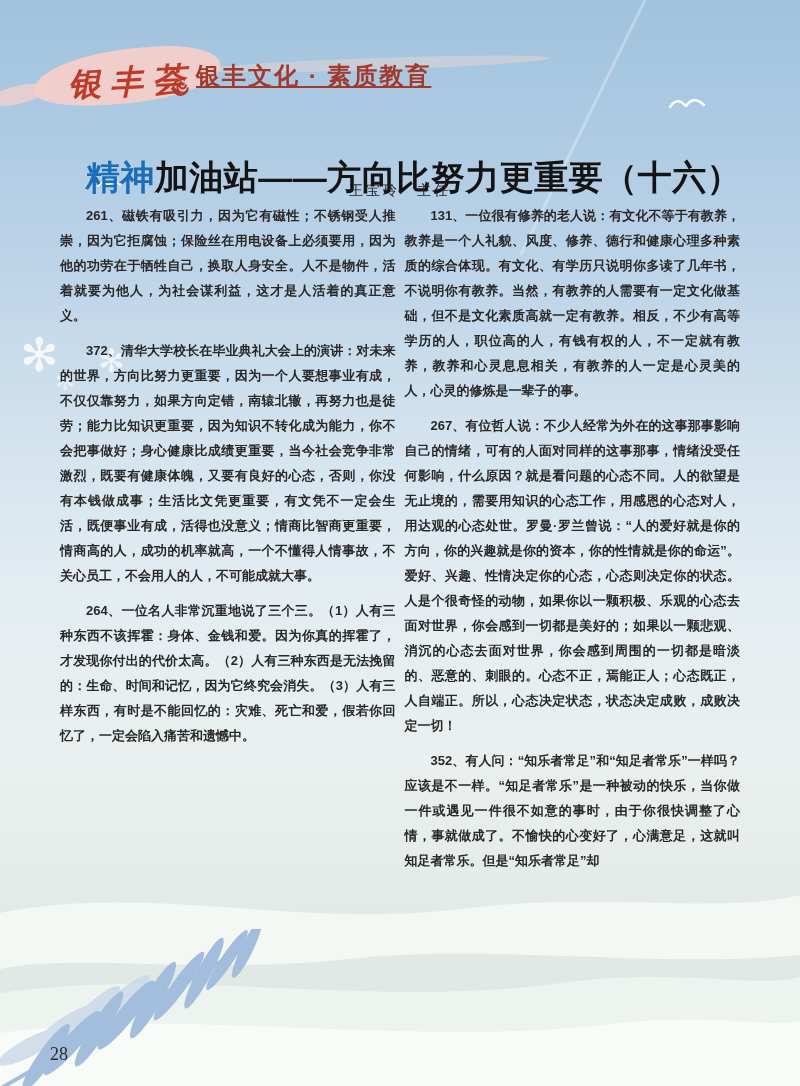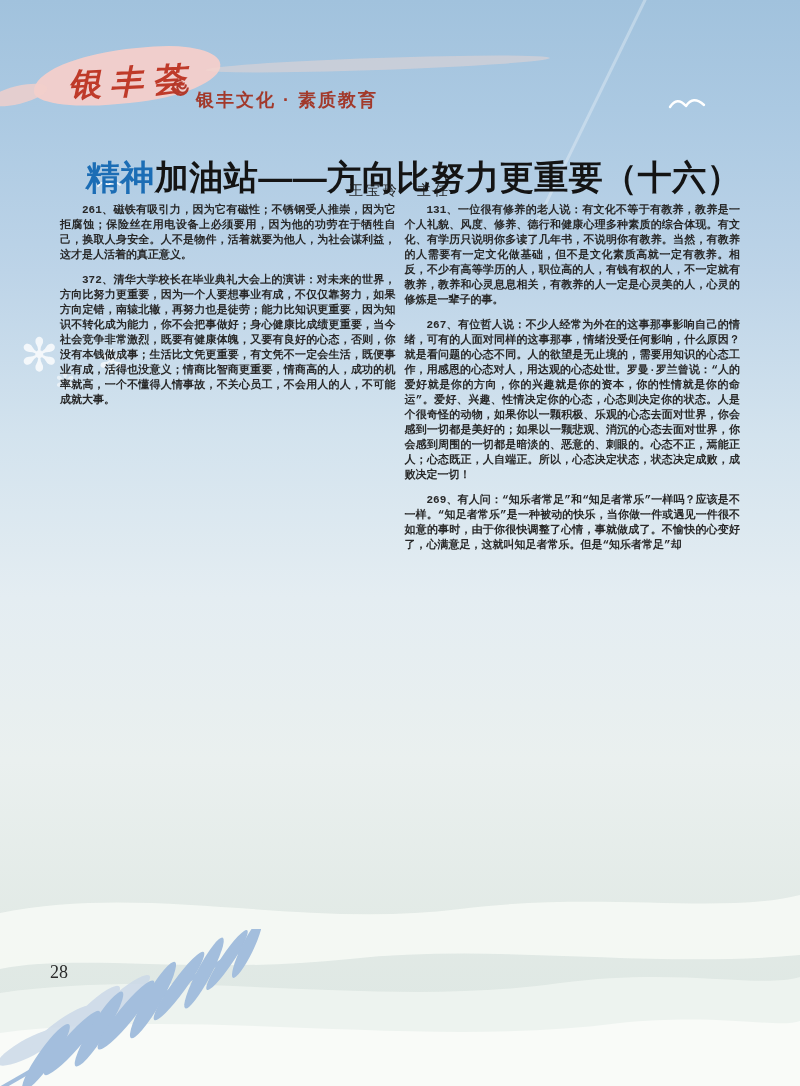--- a/index.html
+++ b/index.html
@@ -29,37 +29,37 @@
   .bird{position:absolute;z-index:1;}
   .bird.b1{left:668px;top:94px;}
   .bird.b2{left:90px;top:175px;opacity:.85;transform:scale(.65);}
   .palm{position:absolute;left:-12px;bottom:-8px;z-index:2;}
   .waves{position:absolute;left:0;bottom:0;z-index:1;}
   
   .logo-cal{position:absolute;left:68px;top:60px;z-index:3;
     font-family:"DejaVu Serif",serif;font-style:italic;font-weight:bold;
     font-size:33px;color:#bf3a29;letter-spacing:9px;transform:rotate(-3deg);}
   .swirl{position:absolute;left:170px;top:77px;z-index:3;}
-  .tagline{position:absolute;left:196px;top:88px;z-index:3;
-    font-size:18px;font-weight:bold;color:#a2392b;letter-spacing:2px;}
+  .tagline{position:absolute;left:196px;top:60px;z-index:3;
+    font-size:24px;font-weight:bold;color:#a2392b;letter-spacing:2px;text-decoration:underline;}
   
   .title{position:absolute;top:132px;left:0;right:0;z-index:3;
     text-align:center;font-size:34px;font-weight:900;color:#141414;
     letter-spacing:.5px;white-space:nowrap;}
   .title .hl{color:#1b6db5;margin-left:27px;}
   .author{position:absolute;top:182px;left:0;right:0;z-index:3;
     text-align:center;font-size:14px;color:#1d1d1d;letter-spacing:3px;}
   
   .columns{position:absolute;top:203px;left:60px;right:60px;z-index:3;
     display:flex;gap:9px;}
   .col{flex:1;min-width:0;}
-  .para{margin:0 0 10px 0;font-size:11px;line-height:15px;
-    font-weight:600;color:#282828;text-align:justify;text-indent:2em;font-family:Liberation Mono, monospace;}
+  .para{margin:0 0 10px 0;font-size:13px;line-height:25px;
+    font-weight:600;color:#282828;text-align:justify;text-indent:2em;}
   
-  .pagenum{position:absolute;left:50px;top:962px;z-index:4;
+  .pagenum{position:absolute;left:50px;top:1044px;z-index:4;
     font-family:"Liberation Serif",serif;font-size:18px;color:#2a2a2a;text-align:center;}
 </style>
 </head>
 <body>
 
 <div class="page">
 
   <div class="streak"></div>
 
   <svg class="waves" width="800" height="215" viewBox="0 0 800 215" preserveAspectRatio="none">
@@ -109,23 +109,24 @@
   </svg>
   <div class="tagline">银丰文化 · 素质教育</div>
 
   <h1 class="title"><span class="hl">精神</span><span>加油站——方向比努力更重要（十六）</span></h1>
   <div class="author">王宝玲　主任</div>
 
   <div class="columns">
     <div class="col">
       <p class="para">261、磁铁有吸引力，因为它有磁性；不锈钢受人推崇，因为它拒腐蚀；保险丝在用电设备上必须要用，因为他的功劳在于牺牲自己，换取人身安全。人不是物件，活着就要为他人，为社会谋利益，这才是人活着的真正意义。</p>
       <p class="para">372、清华大学校长在毕业典礼大会上的演讲：对未来的世界，方向比努力更重要，因为一个人要想事业有成，不仅仅靠努力，如果方向定错，南辕北辙，再努力也是徒劳；能力比知识更重要，因为知识不转化成为能力，你不会把事做好；身心健康比成绩更重要，当今社会竞争非常激烈，既要有健康体魄，又要有良好的心态，否则，你没有本钱做成事；生活比文凭更重要，有文凭不一定会生活，既便事业有成，活得也没意义；情商比智商更重要，情商高的人，成功的机率就高，一个不懂得人情事故，不关心员工，不会用人的人，不可能成就大事。</p>
+      <p class="para">264、一位名人非常沉重地说了三个三。（1）人有三种东西不该挥霍：身体、金钱和爱。因为你真的挥霍了，才发现你付出的代价太高。（2）人有三种东西是无法挽留的：生命、时间和记忆，因为它终究会消失。（3）人有三样东西，有时是不能回忆的：灾难、死亡和爱，假若你回忆了，一定会陷入痛苦和遗憾中。</p>
     </div>
     <div class="col">
       <p class="para">131、一位很有修养的老人说：有文化不等于有教养，教养是一个人礼貌、风度、修养、德行和健康心理多种素质的综合体现。有文化、有学历只说明你多读了几年书，不说明你有教养。当然，有教养的人需要有一定文化做基础，但不是文化素质高就一定有教养。相反，不少有高等学历的人，职位高的人，有钱有权的人，不一定就有教养，教养和心灵息息相关，有教养的人一定是心灵美的人，心灵的修炼是一辈子的事。</p>
       <p class="para">267、有位哲人说：不少人经常为外在的这事那事影响自己的情绪，可有的人面对同样的这事那事，情绪没受任何影响，什么原因？就是看问题的心态不同。人的欲望是无止境的，需要用知识的心态工作，用感恩的心态对人，用达观的心态处世。罗曼·罗兰曾说：“人的爱好就是你的方向，你的兴趣就是你的资本，你的性情就是你的命运”。爱好、兴趣、性情决定你的心态，心态则决定你的状态。人是个很奇怪的动物，如果你以一颗积极、乐观的心态去面对世界，你会感到一切都是美好的；如果以一颗悲观、消沉的心态去面对世界，你会感到周围的一切都是暗淡的、恶意的、刺眼的。心态不正，焉能正人；心态既正，人自端正。所以，心态决定状态，状态决定成败，成败决定一切！</p>
-      <p class="para">269、有人问：“知乐者常足”和“知足者常乐”一样吗？应该是不一样。“知足者常乐”是一种被动的快乐，当你做一件或遇见一件很不如意的事时，由于你很快调整了心情，事就做成了。不愉快的心变好了，心满意足，这就叫知足者常乐。但是“知乐者常足”却</p>
+      <p class="para">352、有人问：“知乐者常足”和“知足者常乐”一样吗？应该是不一样。“知足者常乐”是一种被动的快乐，当你做一件或遇见一件很不如意的事时，由于你很快调整了心情，事就做成了。不愉快的心变好了，心满意足，这就叫知足者常乐。但是“知乐者常足”却</p>
     </div>
   </div>
 
   <div class="pagenum">28</div>
 
 </div>
 
 </body></html>

